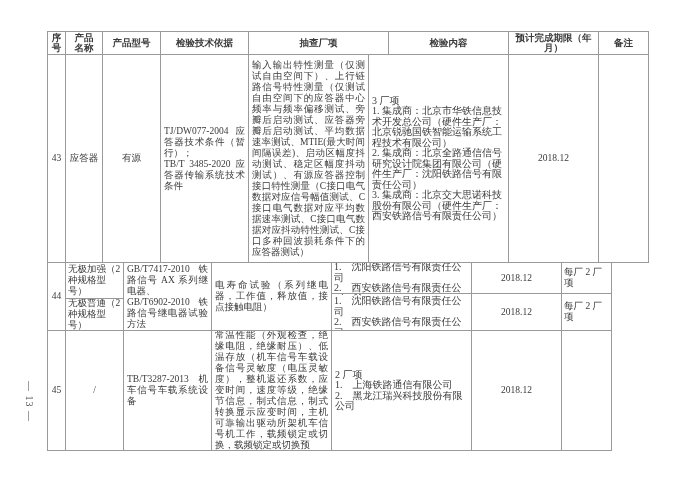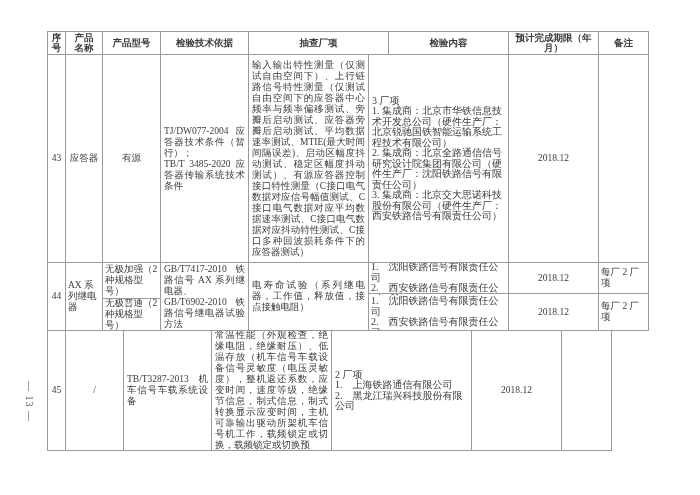--- a/index.html
+++ b/index.html
@@ -94,21 +94,20 @@
       <div class="cell w-fact fact pre">3 厂项
 1. 集成商：北京市华铁信息技术开发总公司（硬件生产厂：北京锐驰国铁智能运输系统工程技术有限公司）
 2. 集成商：北京全路通信信号研究设计院集团有限公司（硬件生产厂：沈阳铁路信号有限责任公司）
 3. 集成商：北京交大思诺科技股份有限公司（硬件生产厂：西安铁路信号有限责任公司）</div>
       <div class="cell w-dl center">2018.12</div>
       <div class="cell w-note center"></div>
     </div>
 
     <div class="row h-r44">
       <div class="cell w-no center">44</div>
-      <div class="cell w-name center">AX 系列继电器</div>
       <div class="cell w-model subcol">
         <div class="subcell center" style="height:36px">无极加强（2 种规格型号）</div>
         <div class="subcell center last">无极普通（2 种规格型号）</div>
       </div>
       <div class="cell w-basis just pre">GB/T7417-2010 铁路信号 AX 系列继电器、
 GB/T6902-2010 铁路信号继电器试验方法</div>
       <div class="cell w-content just">电寿命试验（系列继电器，工作值，释放值，接点接触电阻）</div>
       <div class="cell w-fact subcol">
         <div class="subcell fact pre" style="height:31px">4 厂项
 1.　沈阳铁路信号有限责任公司

